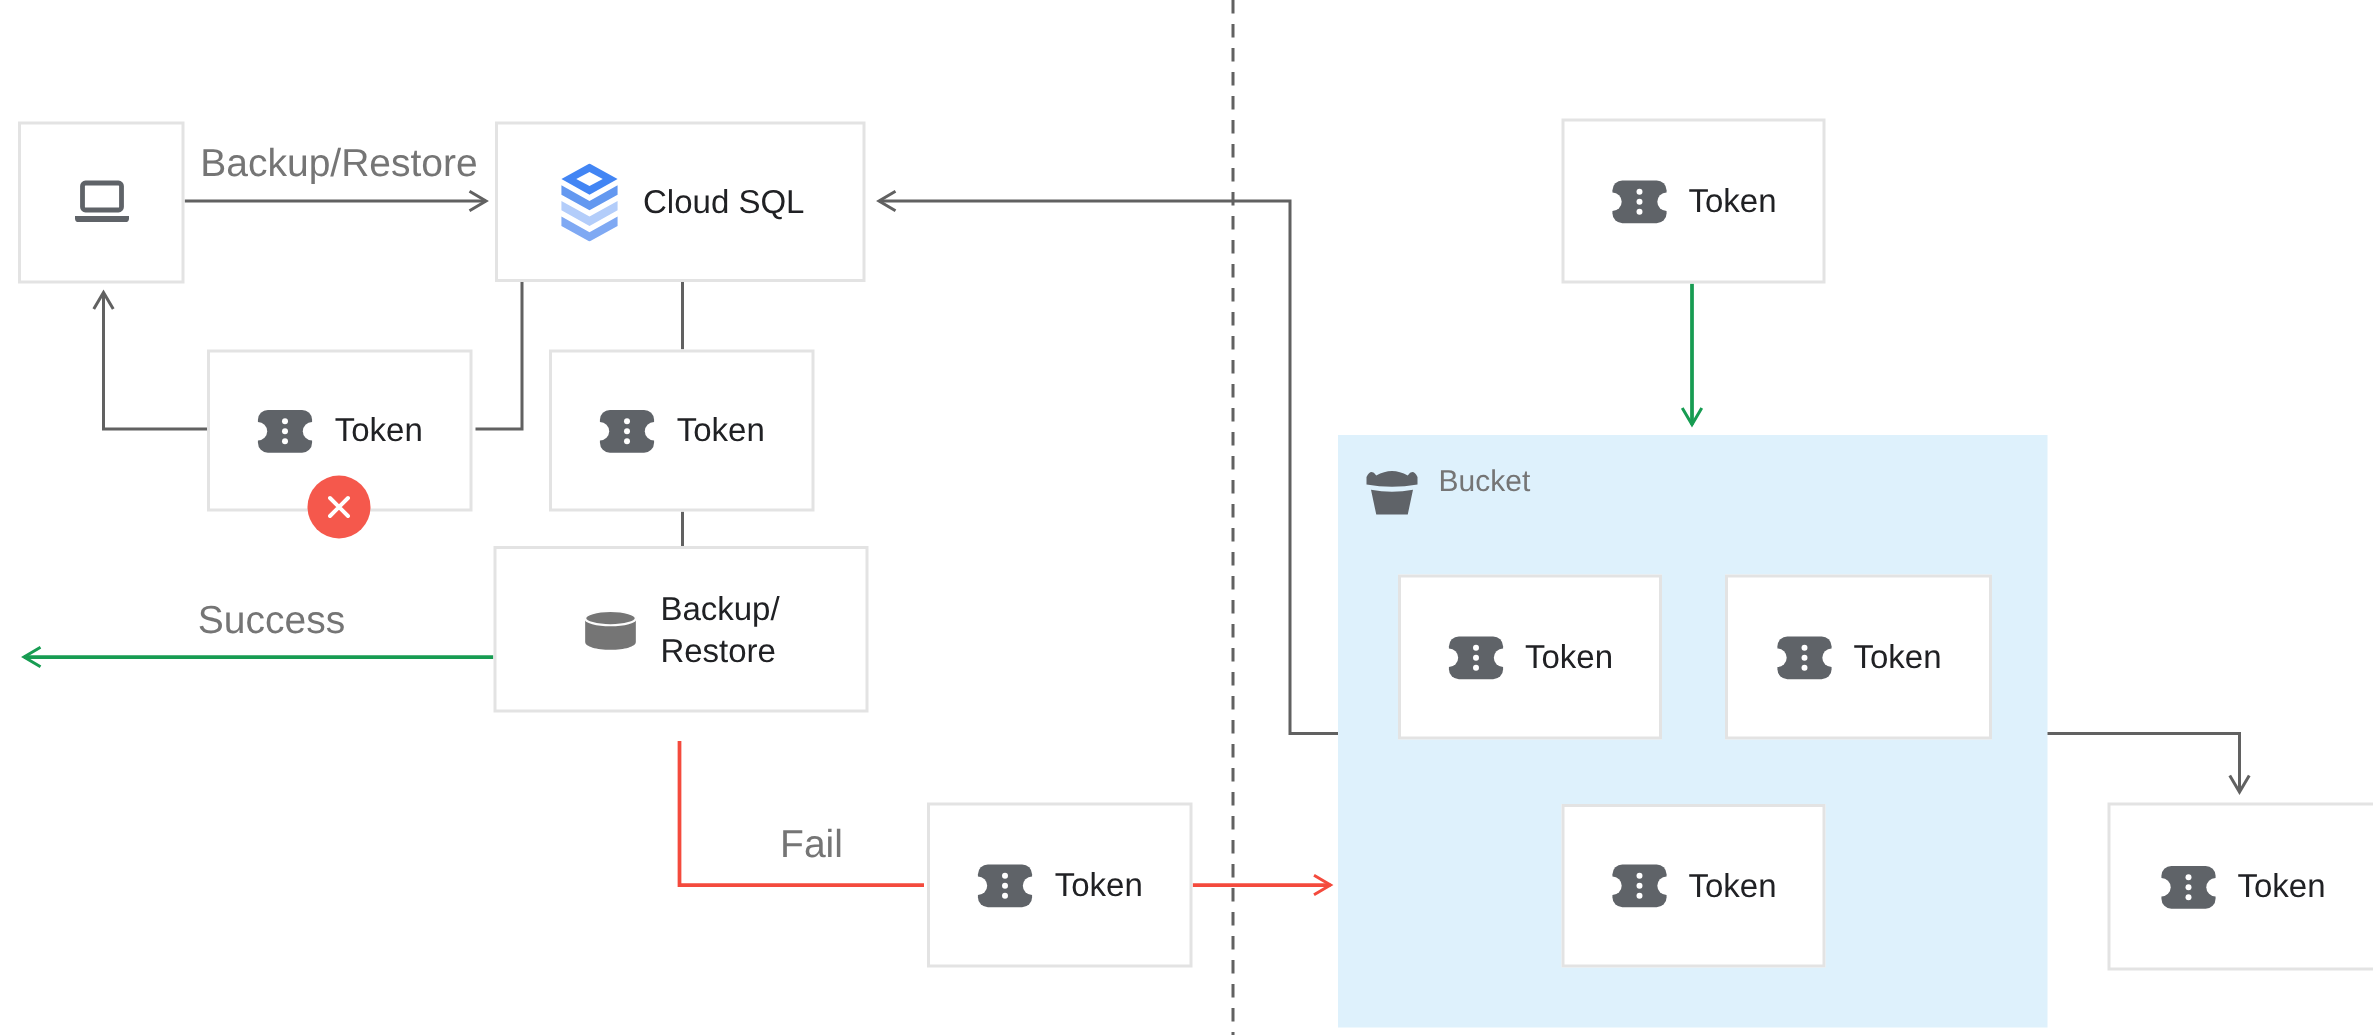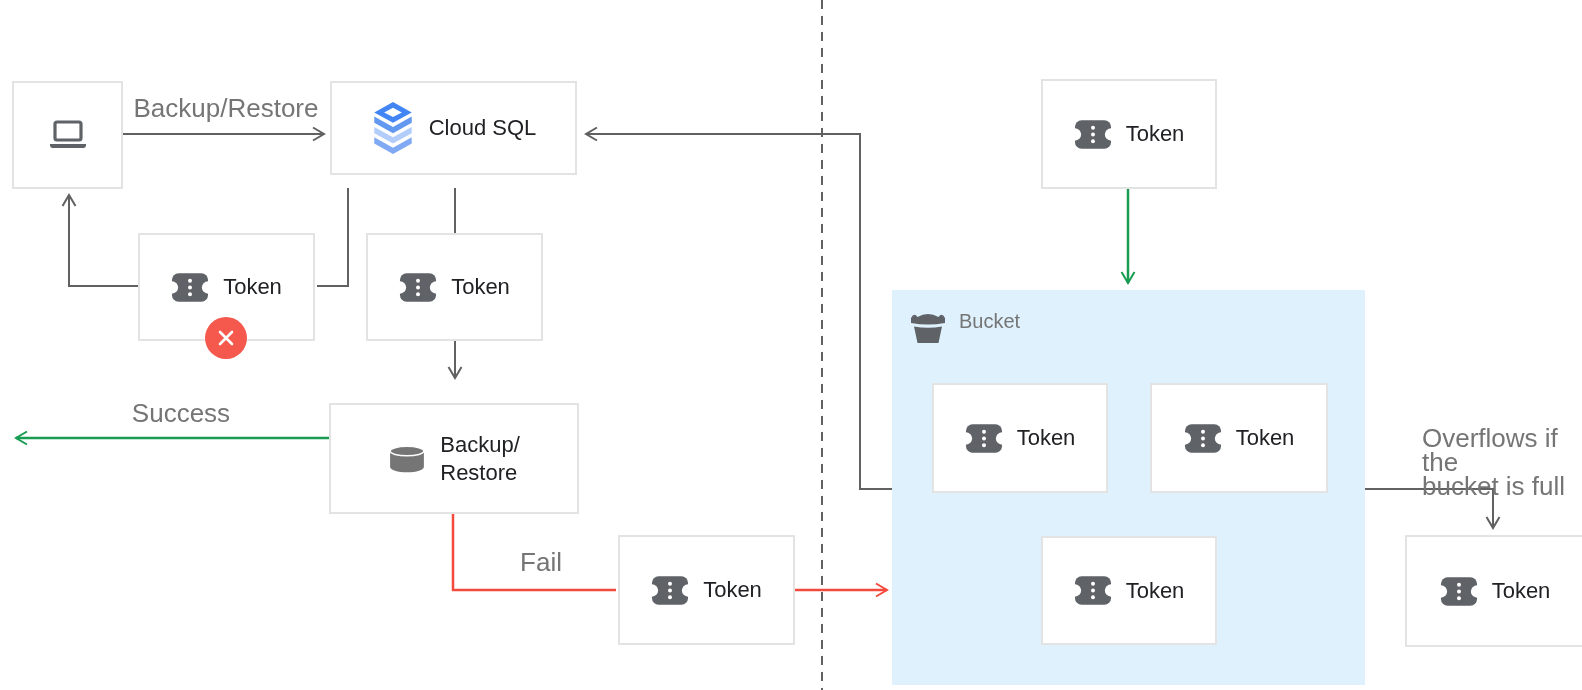--- a/index.html
+++ b/index.html
@@ -86,33 +86,31 @@
 
     <line x1="1128" y1="189" x2="1128" y2="283" stroke="#179c52" stroke-width="2.5" marker-end="url(#ah-green)"></line>
 
     <polyline points="1365,489 1493,489 1493,528" fill="none" stroke="#616161" stroke-width="2" marker-end="url(#ah-gray)"></polyline>
   </svg>
 
 
   <div class="edge-label center" style="left:110px;top:96px;width:232px;">Backup/Restore</div>
   <div class="edge-label center" style="left:98px;top:401px;width:166px;">Success</div>
   <div class="edge-label center" style="left:488px;top:550px;width:106px;">Fail</div>
-  <div class="edge-label" style="left:1422px;top:426px;width:160px;">Overflows if the
-bucket is full</div>
 
   <div class="node" style="left:12px;top:81px;width:111px;height:108px;">
     <span>
       <svg width="40" height="34" viewBox="0 0 40 34">
         <rect x="7" y="4" width="26" height="18" rx="2" fill="none" stroke="#5f6368" stroke-width="3.2"></rect>
         <path d="M2,26 h36 v1.6 a2.4,2.4 0 0 1 -2.4,2.4 h-31.2 a2.4,2.4 0 0 1 -2.4,-2.4 z" fill="#5f6368"></path>
       </svg>
     </span>
   </div>
 
-  <div class="node" style="left:330px;top:81px;width:247px;height:94px;">
+  <div class="node" style="left:330px;top:81px;width:247px;height:107px;">
     <span>
       <svg width="44" height="52" viewBox="0 0 40 50">
         <polygon points="20,0 38,10 20,20 2,10" fill="#4285f4"></polygon>
         <polygon points="20,5.5 28.5,10 20,14.5 11.5,10" fill="#ffffff"></polygon>
         <polygon points="2,14 20,24 38,14 38,20 20,30 2,20" fill="#6398f0"></polygon>
         <polygon points="2,24 20,34 38,24 38,30 20,40 2,30" fill="#b3cdfa"></polygon>
         <polygon points="2,34 20,44 38,34 38,40 20,50 2,40" fill="#7fa9f3"></polygon>
       </svg>
     </span>
     <span class="lbl">Cloud SQL</span>
@@ -146,21 +144,21 @@
         <circle cx="1" cy="16" r="6.5" fill="#ffffff"></circle>
         <circle cx="39" cy="16" r="6.5" fill="#ffffff"></circle>
         <circle cx="20" cy="9" r="2.1" fill="#ffffff"></circle>
         <circle cx="20" cy="16" r="2.1" fill="#ffffff"></circle>
         <circle cx="20" cy="23" r="2.1" fill="#ffffff"></circle>
       </svg>
     </span>
     <span class="lbl">Token</span>
   </div>
 
-  <div class="node" style="left:329px;top:403px;width:250px;height:111px;">
+  <div class="node" style="left:329px;top:364px;width:250px;height:111px;">
     <span>
       <svg width="38" height="28" viewBox="0 0 36 26">
         <path d="M2,5 v15.5 c0,2.9 7.2,5 16,5 s16,-2.1 16,-5 V5 Z" fill="#757575"></path>
         <ellipse cx="18" cy="5.5" rx="16" ry="4.5" fill="#757575" stroke="#fdfdfd" stroke-width="1.4"></ellipse>
       </svg>
     </span>
     <span class="lbl" style="text-align:left;">Backup/
 Restore</span>
   </div>
 

